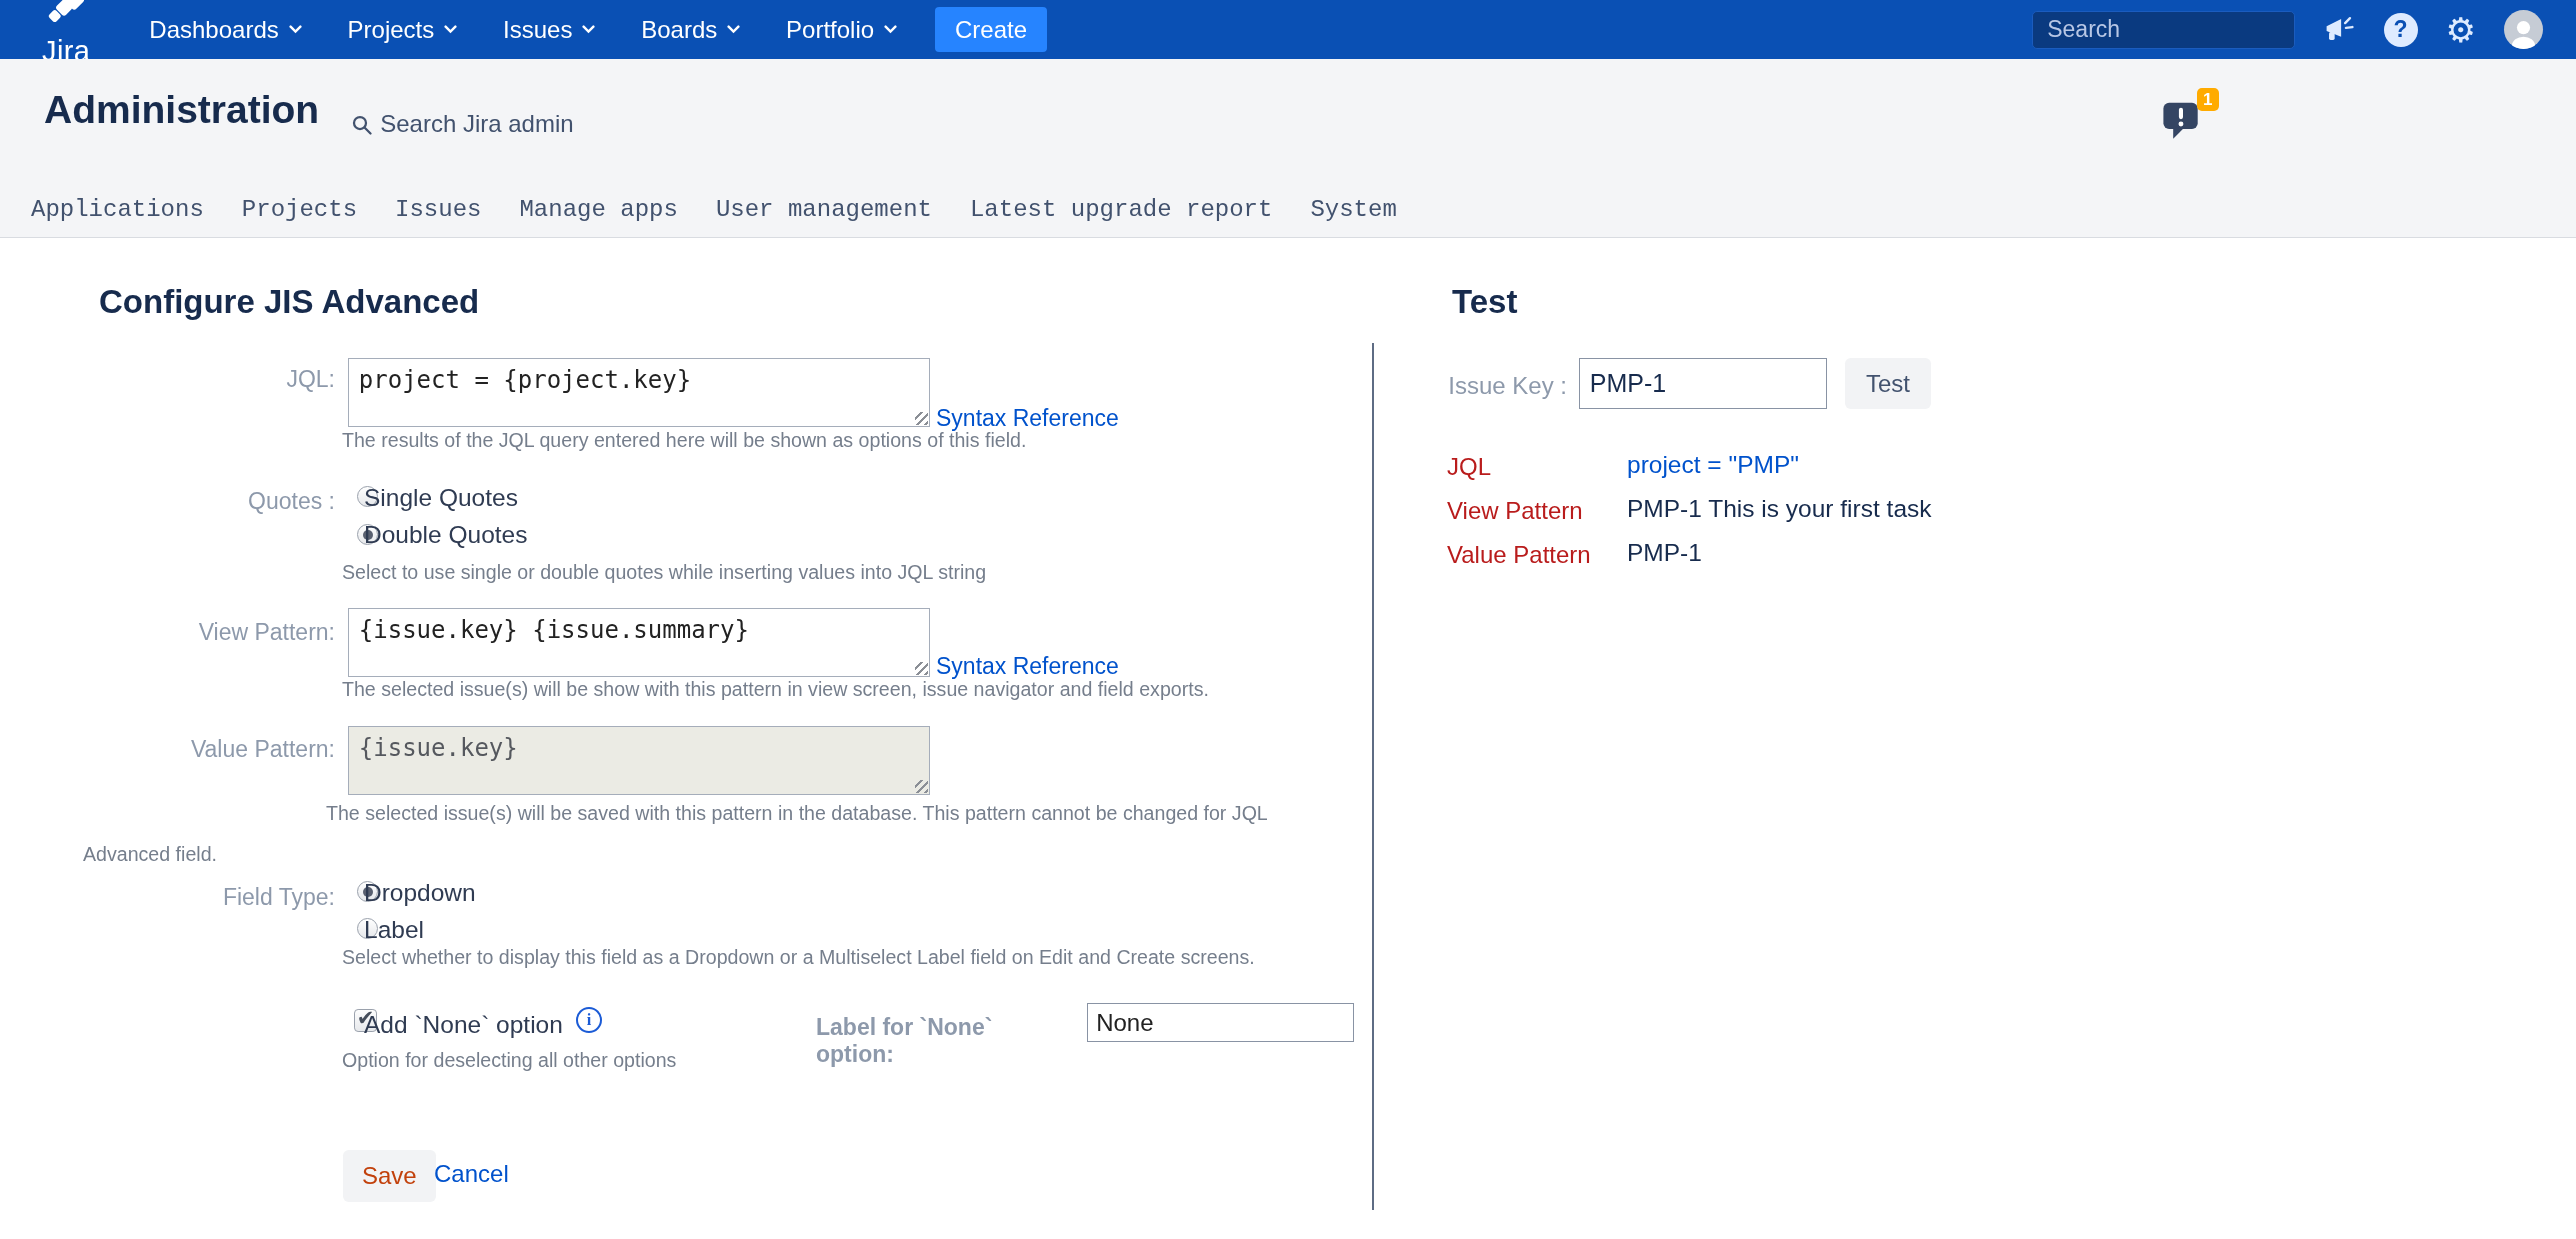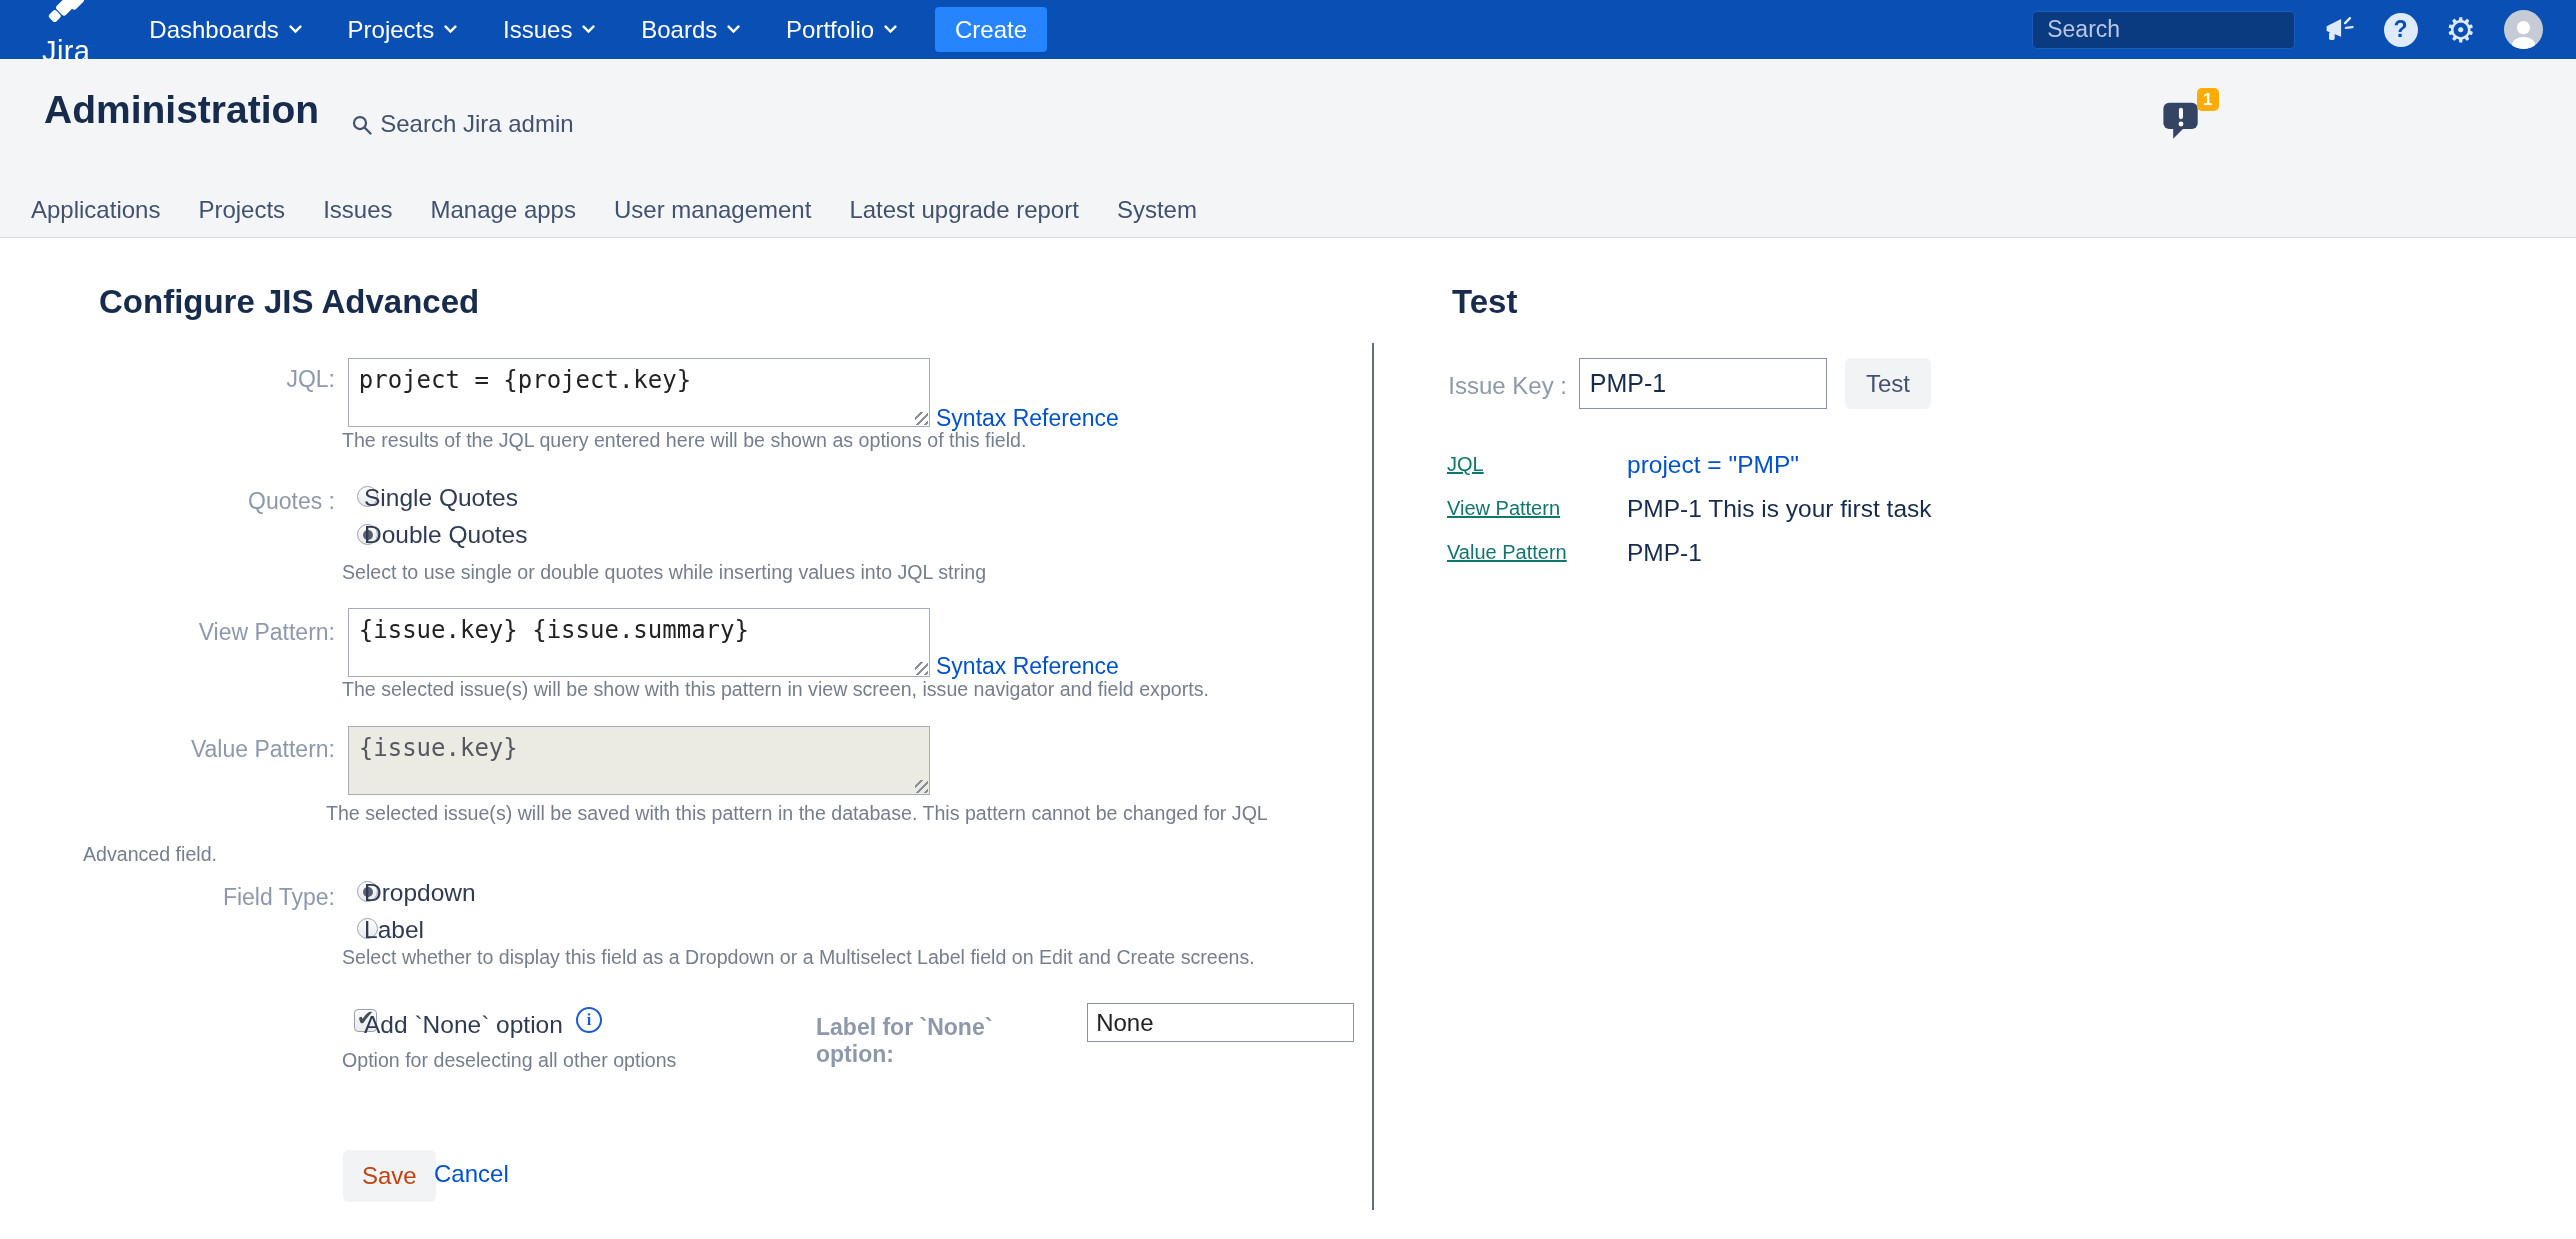--- a/index.html
+++ b/index.html
@@ -34,21 +34,21 @@
                   background:#F4F5F7; border-bottom:1.6px solid #D9DCE1; }
   .admin-title { position:absolute; left:44px; top:29px; font-size:39px; font-weight:600; color:#172B4D; }
   .admin-search { position:absolute; left:351px; top:51px; display:flex; align-items:center; gap:8.2px;
                   color:#42526E; font-size:24px; cursor:pointer; }
   .notif { position:absolute; left:2160px; top:34px; width:59px; height:54px; cursor:pointer; }
   .notif-badge { position:absolute; right:0; top:-4.9px; background:#FFAB00; color:#fff; font-size:17px;
                  font-weight:bold; border-radius:4.9px; padding:1.6px 6.5px; }
   .back-btn { position:absolute; left:2221px; top:34px; height:51px; background:#E2E4E9; border:none;
               border-radius:4.1px; display:flex; align-items:center; gap:11.4px; padding:0 19.6px;
               color:#344563; font-size:24px; cursor:pointer; }
-  .tabs { position:absolute; left:31px; top:137px; display:flex; gap:38px; }
+  .tabs { position:absolute; left:31px; top:137px; display:flex; gap:38px;font-family:Liberation Mono, monospace; }
   .tab { color:#42526E; font-size:24px; cursor:pointer; white-space:nowrap; }
 
   
   .content { position:absolute; top:239px; left:0; width:2268px; height:1000px; background:#fff; }
   .panel-divider { position:absolute; left:1372px; top:104px; width:2.4px; height:867px; background:#5E6C84; }
   .h2 { position:absolute; font-size:33px; font-weight:600; color:#172B4D; }
   .f-label { position:absolute; left:96px; width:239px; text-align:right; font-size:23px; color:#8D99AB; }
   .ta-wrap { position:absolute; left:348px; width:582px; height:69px; }
   .ta-wrap textarea { width:100%; height:100%; border:0.8px solid #A5ADBA; background:#fff; resize:none;
                       font-family:"DejaVu Sans Mono", monospace; font-size:24px; color:#222;
@@ -79,21 +79,21 @@
   .cancel-link { position:absolute; left:434px; top:921px; font-size:24px; color:#0052CC;
                  cursor:pointer; text-decoration:none; }
 
   
   .issue-label { position:absolute; left:1414px; width:153px; text-align:right; top:133px; font-size:24px; color:#8D99AB; }
   .issue-input { position:absolute; left:1579px; top:119px; width:248px; height:51px; border:0.8px solid #8993A4;
                  font-size:25px; color:#172B4D; padding:0 9.8px; outline:none; font-family:"Liberation Sans",sans-serif; }
   .test-btn { position:absolute; left:1845px; top:119px; height:51px; background:#F2F3F5; border:none;
               border-radius:5.7px; padding:0 21px; font-size:24px; color:#42526E; cursor:pointer;
               font-family:"Liberation Sans",sans-serif; }
-  .res-label { position:absolute; left:1447px; font-size:20px; color:#0f766e;text-decoration:underline; }
+  .res-label { position:absolute; left:1447px; font-size:24px; color:#b91c1c; }
   .res-value { position:absolute; left:1627px; font-size:24.5px; color:#172B4D; }
   .res-value.link { color:#0052CC; cursor:pointer; }
 </style>
 </head>
 <body>
 
 <div id="page">
 
   <div class="navbar">
     <div class="logo">

